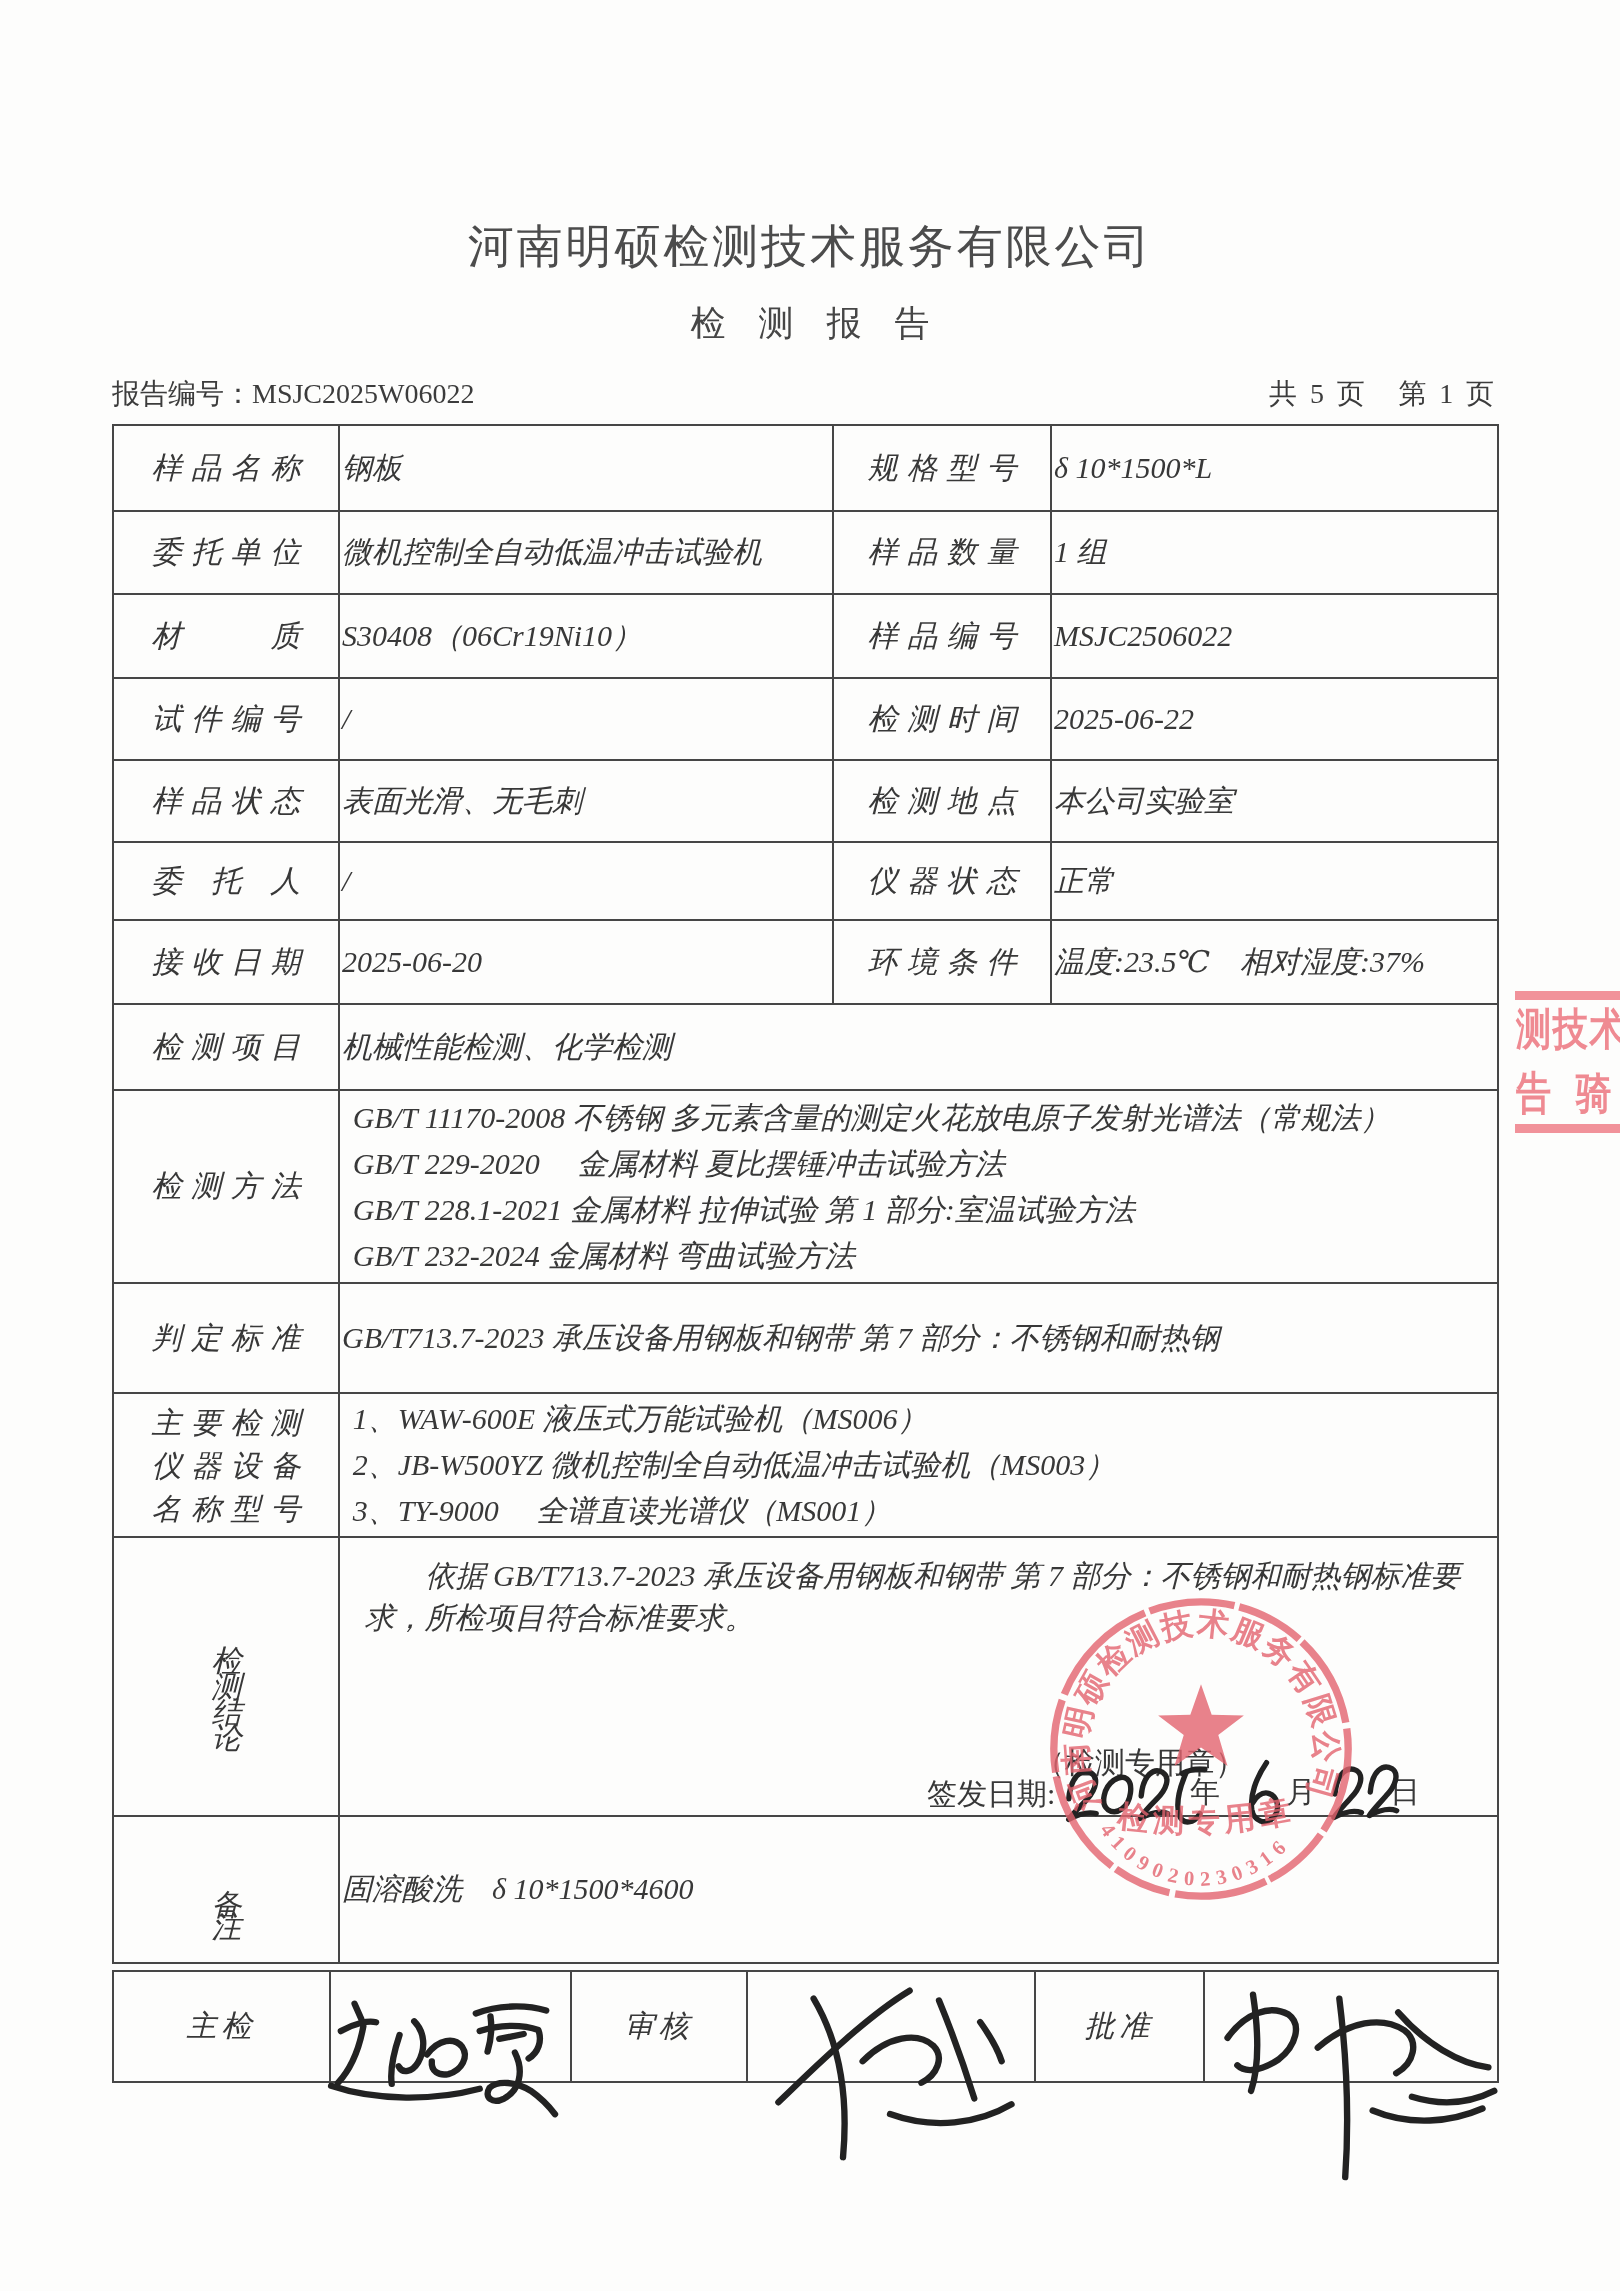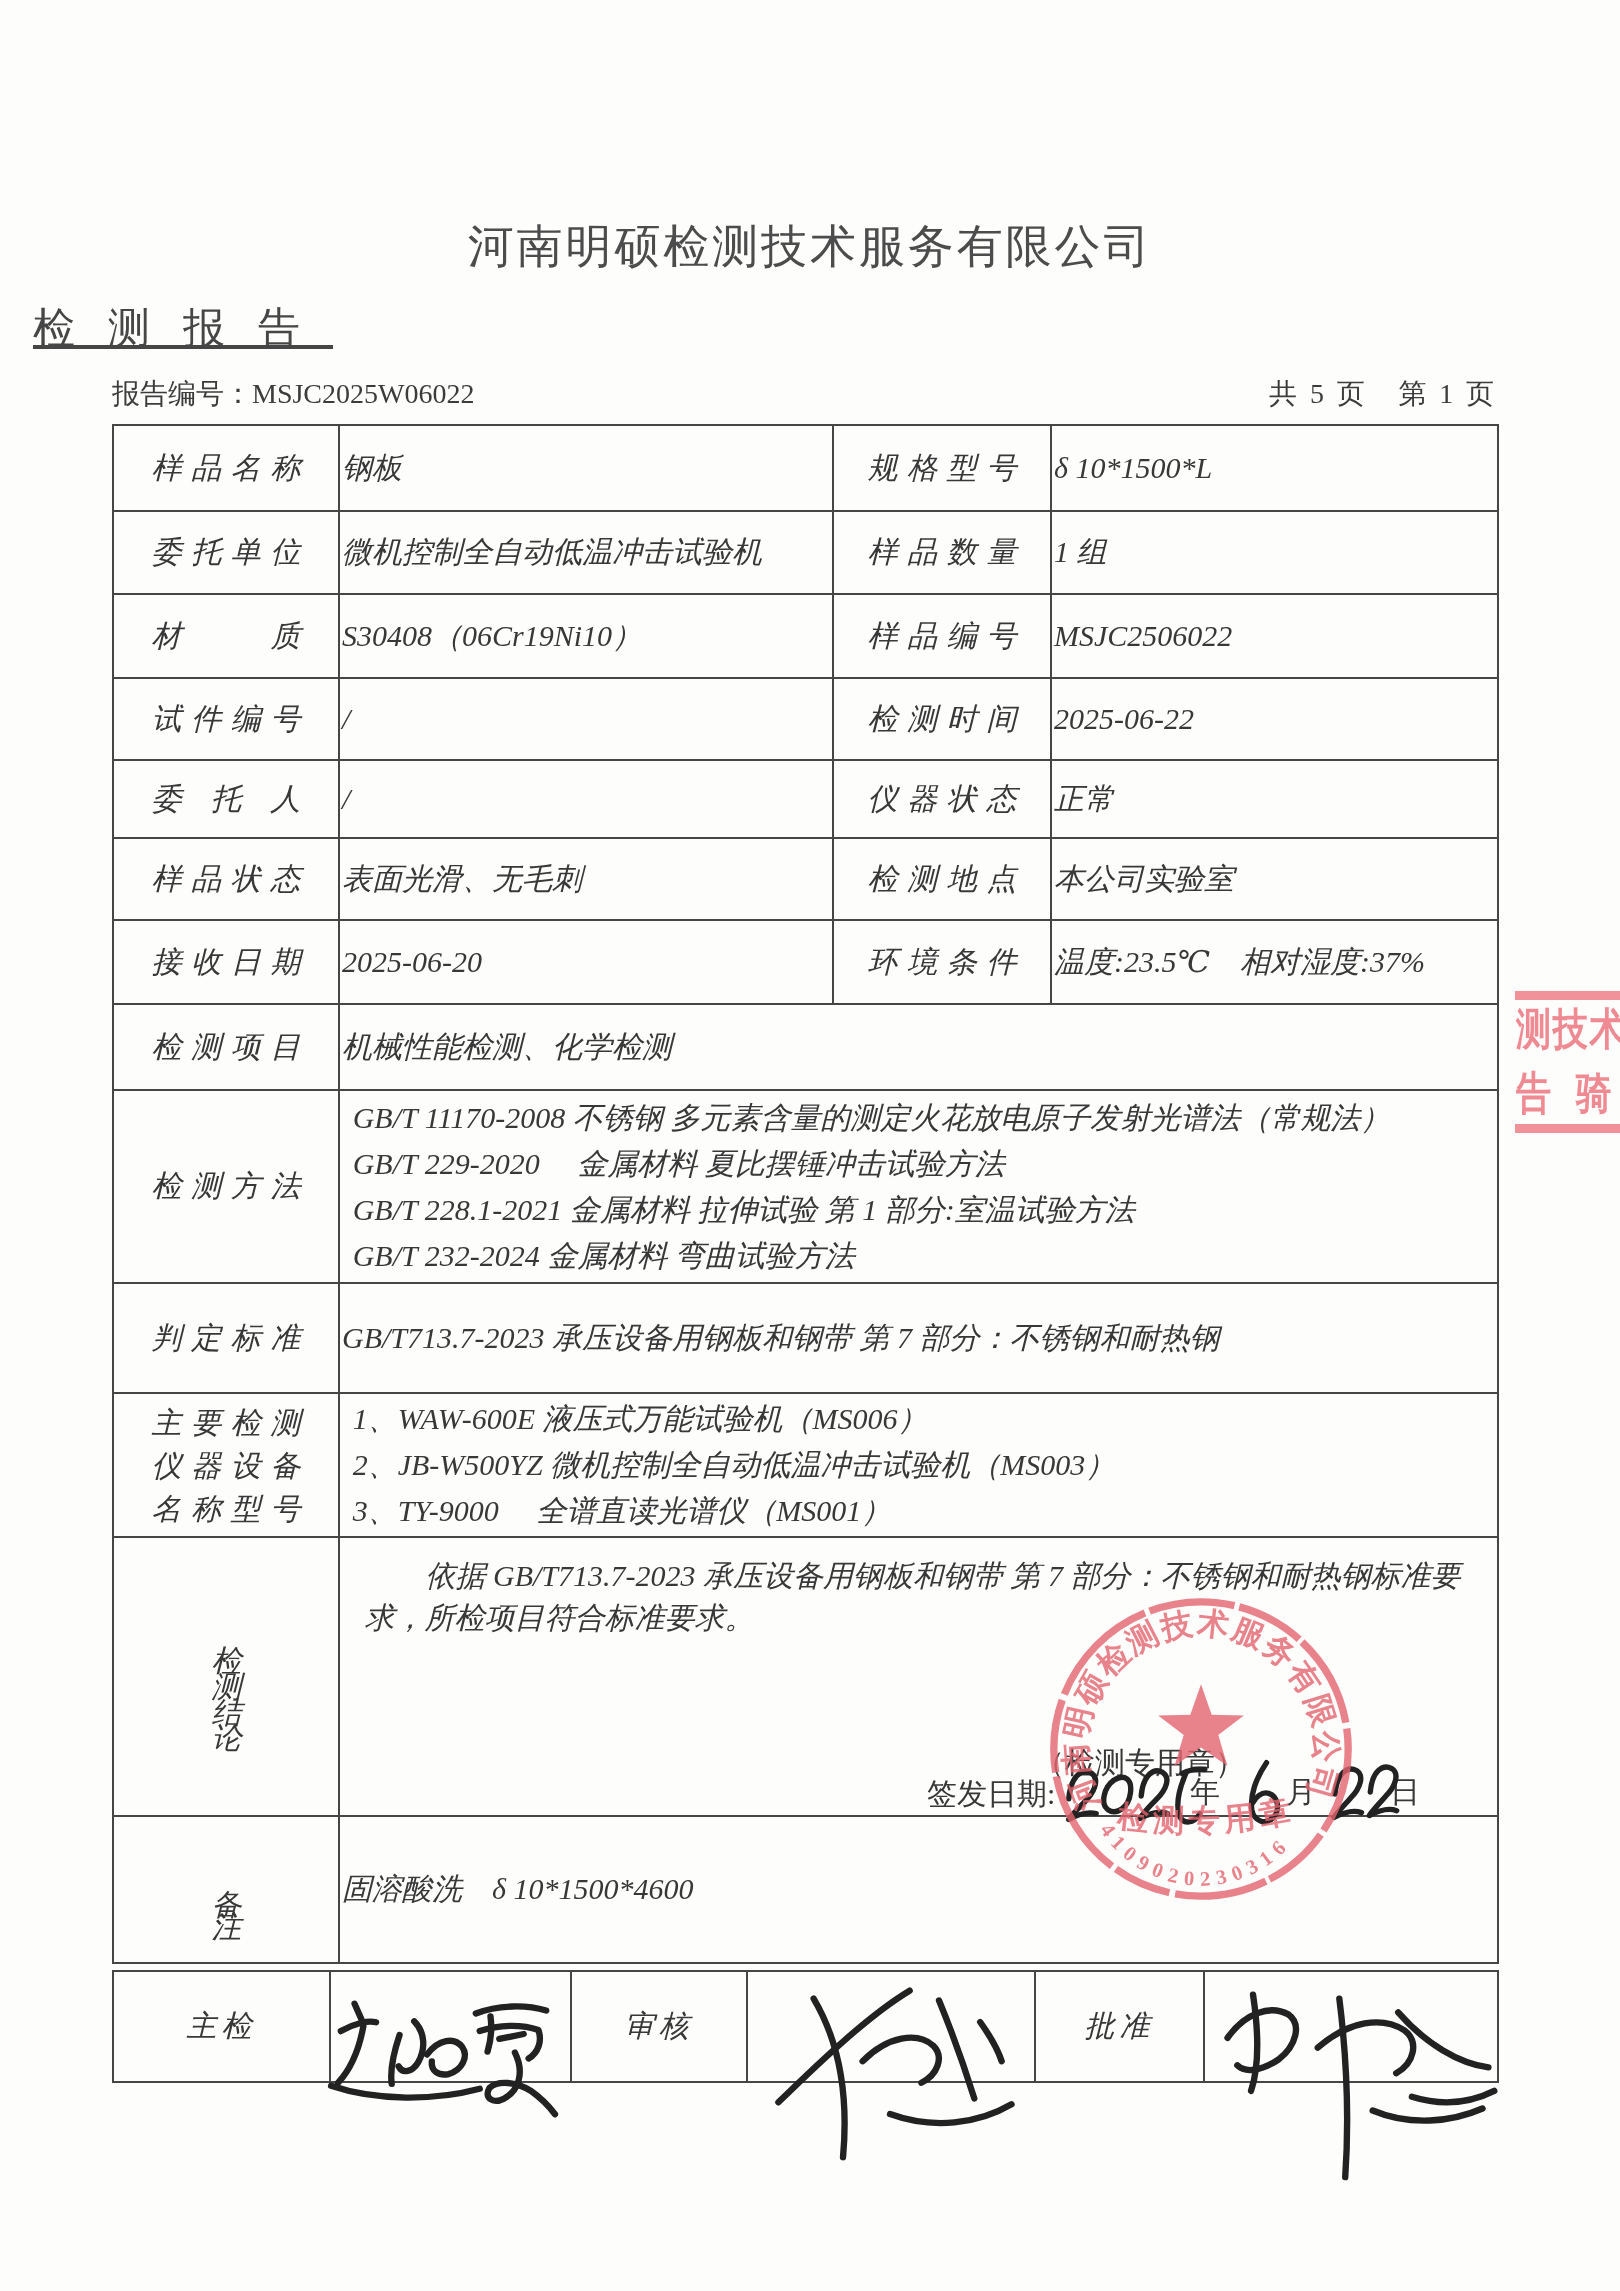--- a/index.html
+++ b/index.html
@@ -1,21 +1,21 @@
 <!DOCTYPE html>
 <html><head>
 <meta charset="utf-8">
 <style>
   html,body{margin:0;padding:0;background:#9a9a9a;}
   .page{position:relative;width:1620px;height:2292px;background:#fdfdfc;
         font-family:"Liberation Serif","DejaVu Serif",serif;color:#3d3d3d;overflow:hidden;margin:0 auto;}
   .company-title{position:absolute;top:216px;left:0;width:100%;text-align:center;
         font-size:46px;letter-spacing:2.9px;font-weight:500;color:#4c4c4c;}
-  .doc-title{position:absolute;top:300px;left:0;width:100%;text-align:left;
-        font-size:42px;letter-spacing:33px;text-indent:33px;color:#464646;text-decoration:underline;}
+  .doc-title{position:absolute;top:300px;left:0;width:100%;text-align:center;
+        font-size:35px;letter-spacing:33px;text-indent:33px;color:#464646;}
   .meta{position:absolute;top:375px;left:112px;width:1385px;font-size:28px;color:#3c3c3c;}
   .meta .report-no{float:left;}
   .meta .page-info{float:right;letter-spacing:2.9px;}
 
   table.main, table.sig{position:absolute;left:112px;border-collapse:collapse;table-layout:fixed;
         width:1385px;font-size:30px;color:#383838;}
   table.main{top:424px;font-style:italic;}
   table.sig{top:1970px;height:113px;}
   td{border:2.9px solid #464646;vertical-align:middle;overflow:visible;}
   td.lbl{text-align:center;}
@@ -82,31 +82,31 @@
       <td class="val">S30408（06Cr19Ni10）</td>
       <td class="lbl"><span class="jl">样品编号</span></td>
       <td class="val">MSJC2506022</td>
     </tr>
     <tr style="height:82px">
       <td class="lbl"><span class="jl">试件编号</span></td>
       <td class="val">/</td>
       <td class="lbl"><span class="jl">检测时间</span></td>
       <td class="val">2025-06-22</td>
     </tr>
+    <tr style="height:82px">
+      <td class="lbl"><span class="jl">样品状态</span></td>
+      <td class="val">表面光滑、无毛刺</td>
+      <td class="lbl"><span class="jl">检测地点</span></td>
+      <td class="val">本公司实验室</td>
+    </tr>
     <tr style="height:78px">
       <td class="lbl"><span class="jl">委托人</span></td>
       <td class="val">/</td>
       <td class="lbl"><span class="jl">仪器状态</span></td>
       <td class="val">正常</td>
-    </tr>
-    <tr style="height:82px">
-      <td class="lbl"><span class="jl">样品状态</span></td>
-      <td class="val">表面光滑、无毛刺</td>
-      <td class="lbl"><span class="jl">检测地点</span></td>
-      <td class="val">本公司实验室</td>
     </tr>
     <tr style="height:84px">
       <td class="lbl"><span class="jl">接收日期</span></td>
       <td class="val">2025-06-20</td>
       <td class="lbl"><span class="jl">环境条件</span></td>
       <td class="val">温度:23.5℃　相对湿度:37%</td>
     </tr>
     <tr style="height:86px">
       <td class="lbl"><span class="jl">检测项目</span></td>
       <td class="val" colspan="3">机械性能检测、化学检测</td>

